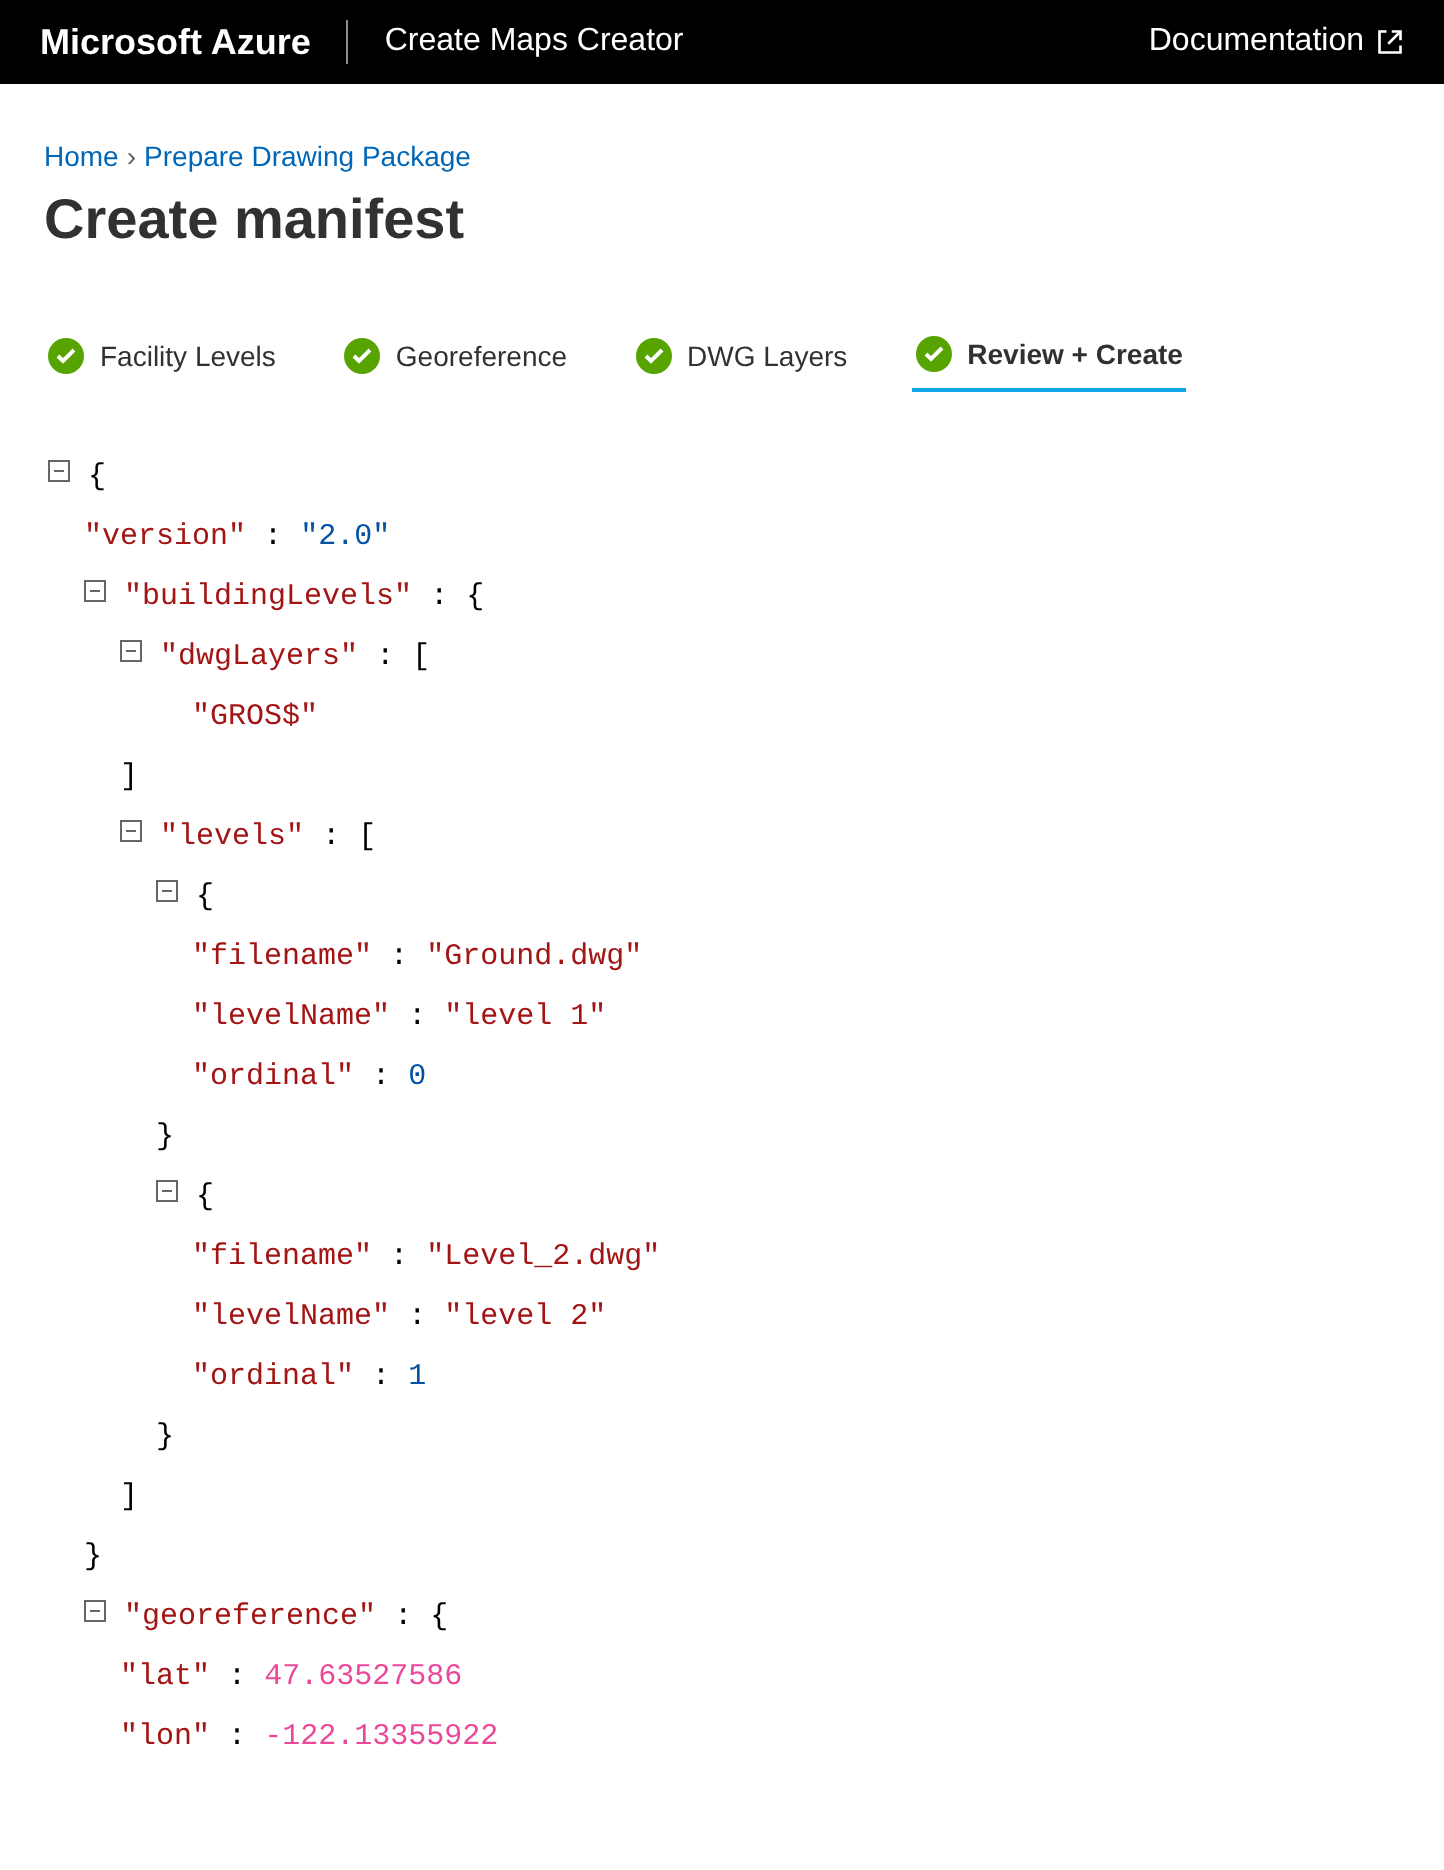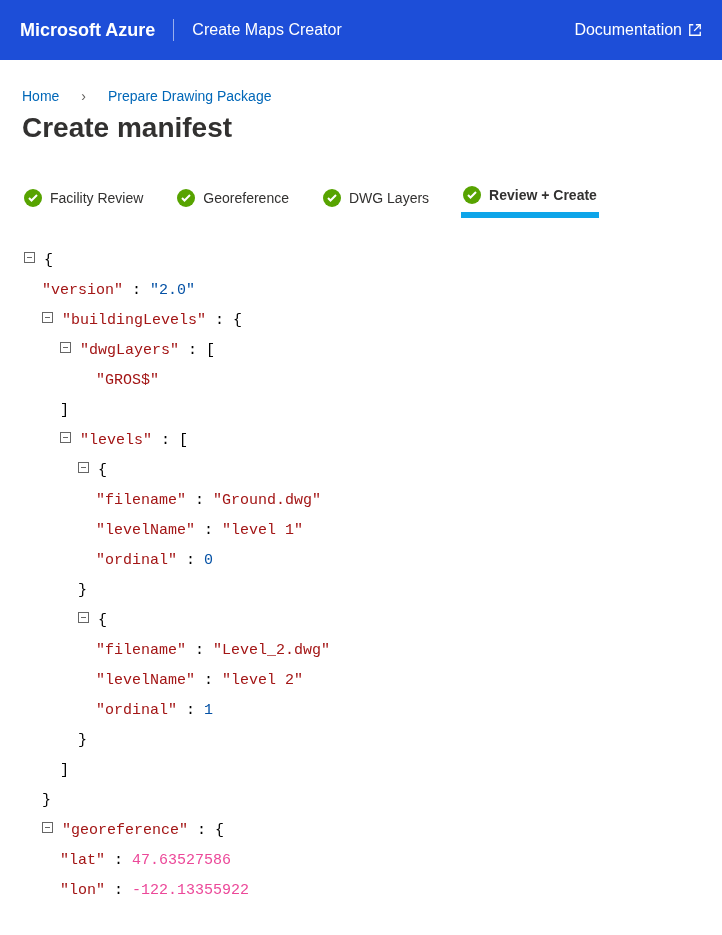--- a/index.html
+++ b/index.html
@@ -5,43 +5,43 @@
   * { box-sizing: border-box; }
   body {
     margin: 0;
     font-family: "Segoe UI", -apple-system, sans-serif;
     font-size: 14px;
     color: #323130;
     background: #fff;
     width: 722px;
   }
   .topbar {
-    background: #1d4ed8;
+    background: #000000;
     color: #fff;
-    height: 60px;
+    height: 42px;
     display: flex;
     align-items: center;
     padding: 0 20px;
     justify-content: space-between;
   }
   .topbar-left { display: flex; align-items: center; gap: 18px; }
   .brand { font-size: 18px; font-weight: 600; }
   .divider-v { width: 1px; height: 22px; background: rgba(255,255,255,0.55); }
   .product { font-size: 16px; font-weight: 400; }
   .doc-link { display: flex; align-items: center; gap: 6px; font-size: 16px; cursor: pointer; }
   .ext-icon { width: 14px; height: 14px; }
   .content { padding: 18px 22px 0 22px; }
-  .breadcrumb { display: flex; align-items: center; gap: 22px; font-size: 14px; margin: 10px 0 8px 0; }
+  .breadcrumb { display: flex; align-items: center; gap: 4px; font-size: 14px; margin: 10px 0 8px 0; }
   .breadcrumb a { color: #0067b8; text-decoration: none; cursor: pointer; }
   .breadcrumb .sep { color: #605e5c; }
   h1 { font-size: 28px; font-weight: 600; margin: 4px 0 36px 0; }
 
   .steps { display: flex; gap: 30px; align-items: center; margin-bottom: 28px; }
   .step { display: flex; align-items: center; gap: 8px; cursor: pointer; padding: 6px 2px 8px 2px; }
-  .step.active { font-weight: 600; border-bottom: 6px solid #0ea5e9; justify-content: space-between; }
+  .step.active { font-weight: 600; border-bottom: 2px solid #0ea5e9; justify-content: space-between; }
   .check-icon { width: 18px; height: 18px; border-radius: 50%; background: #57a300; display: flex; align-items: center; justify-content: center; flex-shrink: 0; }
   .check-icon svg { width: 10px; height: 8px; }
 
   .json-view { font-family: Consolas, "Courier New", monospace; font-size: 15px; line-height: 30px; white-space: pre; padding-left: 2px; padding-bottom: 40px; }
   .toggle { display: inline-flex; width: 11px; height: 11px; border: 1px solid #666; align-items: center; justify-content: center; font-size: 11px; line-height: 0; color: #666; cursor: pointer; vertical-align: 1px; position: relative; user-select: none; }
   .toggle::before { content: ""; position: absolute; width: 5px; height: 1px; background: #666; }
   .key { color: #a31515; }
   .str { color: #a31515; }
   .punct { color: #000; }
   .num { color: #ec4899; }
@@ -83,21 +83,21 @@
 
   <h1>Create manifest</h1>
 
   <div class="steps">
     <div class="step">
       <span class="check-icon">
           <svg viewBox="0 0 10 8">
             <path d="M1 4l2.5 2.5L9 1" stroke="#fff" stroke-width="2" fill="none"></path>
           </svg>
         </span>
-      <span>Facility Review</span>
+      <span>Facility Levels</span>
     </div>
     <div class="step">
       <span class="check-icon">
           <svg viewBox="0 0 10 8">
             <path d="M1 4l2.5 2.5L9 1" stroke="#fff" stroke-width="2" fill="none"></path>
           </svg>
         </span>
       <span>Georeference</span>
     </div>
     <div class="step">

